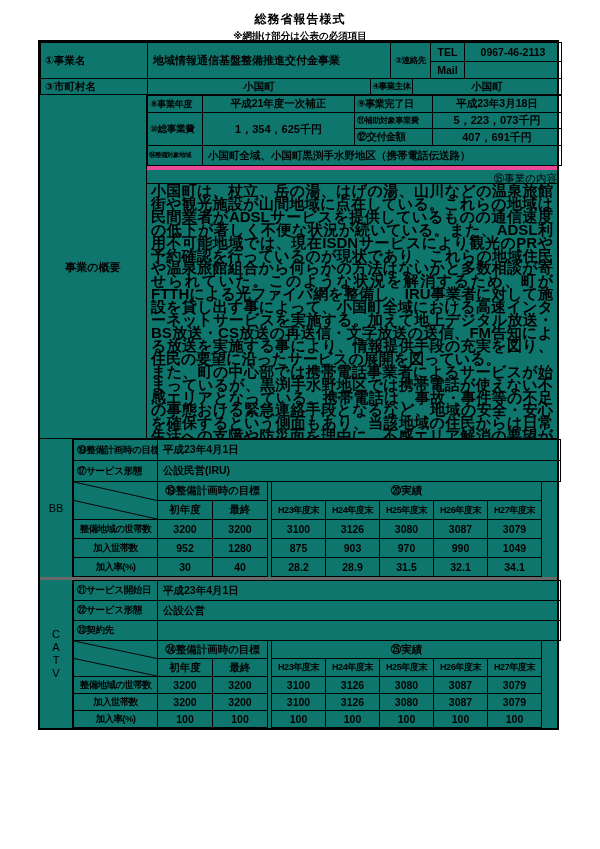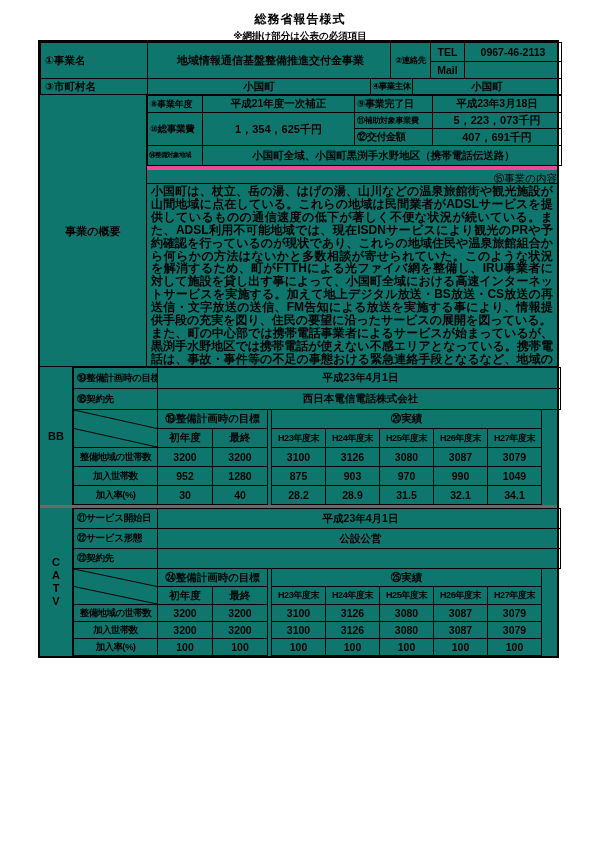--- a/index.html
+++ b/index.html
@@ -20,21 +20,21 @@
   table { border-collapse: collapse; table-layout: fixed; width: 100%; }
   td {
     border: 1px solid #000;
     font-size: 10.5px; font-weight: bold;
     text-align: center; vertical-align: middle;
     padding: 0 2px; overflow: hidden; white-space: nowrap;
   }
   .mt { margin-top: -1px; }
 
   td.lab   { text-align: left; padding-left: 4px; }
-  td.vleft { text-align: center; padding-left: 5px; }
+  td.vleft { text-align: left; padding-left: 5px; }
   td.small { font-size: 8.5px; letter-spacing: -0.5px; padding: 0 1px; }
   td.tiny  { font-size: 6.5px; letter-spacing: -0.5px; padding: 0 1px; text-align: left; }
   td.s9    { font-size: 9px; letter-spacing: -0.3px; text-align: left; padding-left: 2px; }
   td.num   { font-size: 11px; }
 
   tr.h19 td { height: 19px; }
   tr.h17 td { height: 17px; }
   tr.h16 td { height: 16px; }
   tr.h15 td { height: 15px; }
   tr.h20 td { height: 20px; }
@@ -44,32 +44,32 @@
   
   .band2 { display: flex; }
   .ov-label {
     width: 107px; flex: 0 0 107px; border-right: 1px solid #000;
     display: flex; align-items: center; justify-content: center;
     font-weight: bold; font-size: 11px;
   }
   .band2-right { flex: 1; min-width: 0; }
   .desc-head { border-top: 4px solid #ec4899; text-align: right; font-weight: normal; font-size: 10.5px; height: 17px; line-height: 17px; }
   .desc-body {
-    border-top: 1px solid #000; height: 184px; overflow: hidden;
-    font-size: 12px; line-height: 12.9px; font-weight: bold;
+    border-top: 1px solid #000; height: 256px; overflow: hidden;
+    font-size: 15px; line-height: 12.9px; font-weight: bold;
     text-align: justify; padding: 1px 4px 0 4px;
   }
   .desc-body p { text-indent: 0; }
 
   
   .band-sec { display: flex; border-top: 1px solid #000; }
   .sec-label {
     width: 33px; flex: 0 0 33px; border-right: 1px solid #000;
     display: flex; flex-direction: column; align-items: center; justify-content: center;
-    font-weight: bold; font-size: 11px; line-height: 13px;
+    font-weight: normal; font-size: 11px; line-height: 13px;
   }
   .sec-right { flex: 1; min-width: 0; }
   .svc-lab { font-size: 9.5px; text-align: left; padding-left: 3px; letter-spacing: -0.3px; }
 
   .stats { display: flex; align-items: flex-start; padding-right: 20px; margin-top: -1px; }
   .stats .goal   { width: 194px; flex: 0 0 194px; }
   .stats .result { width: 270px; flex: 0 0 270px; margin-left: 3px; }
   td.diag { position: relative; padding: 0; }
   td.diag svg { position: absolute; left: 0; top: 0; width: 100%; height: 100%; display: block; }
   td.colh { font-size: 9px; letter-spacing: -0.4px; padding: 0; }
@@ -191,22 +191,22 @@
           <colgroup>
               <col style="width:84px">
               <col style="width:403px">
             </colgroup>
           <tbody>
               <tr class="h21">
             <td class="svc-lab">⑲整備計画時の目標</td>
             <td class="vleft">平成23年4月1日</td>
           </tr>
           <tr class="h21">
-            <td class="svc-lab">⑱契約先</td>
-            <td class="vleft">西日本電信電話株式会社</td>
+            <td class="svc-lab">⑰サービス形態</td>
+            <td class="vleft">公設民営(IRU)</td>
           </tr>
         </tbody>
           </table>
 
         <div class="stats">
           <table class="goal">
             <colgroup>
                 <col style="width:84px">
                 <col style="width:55px">
                 <col style="width:55px">

